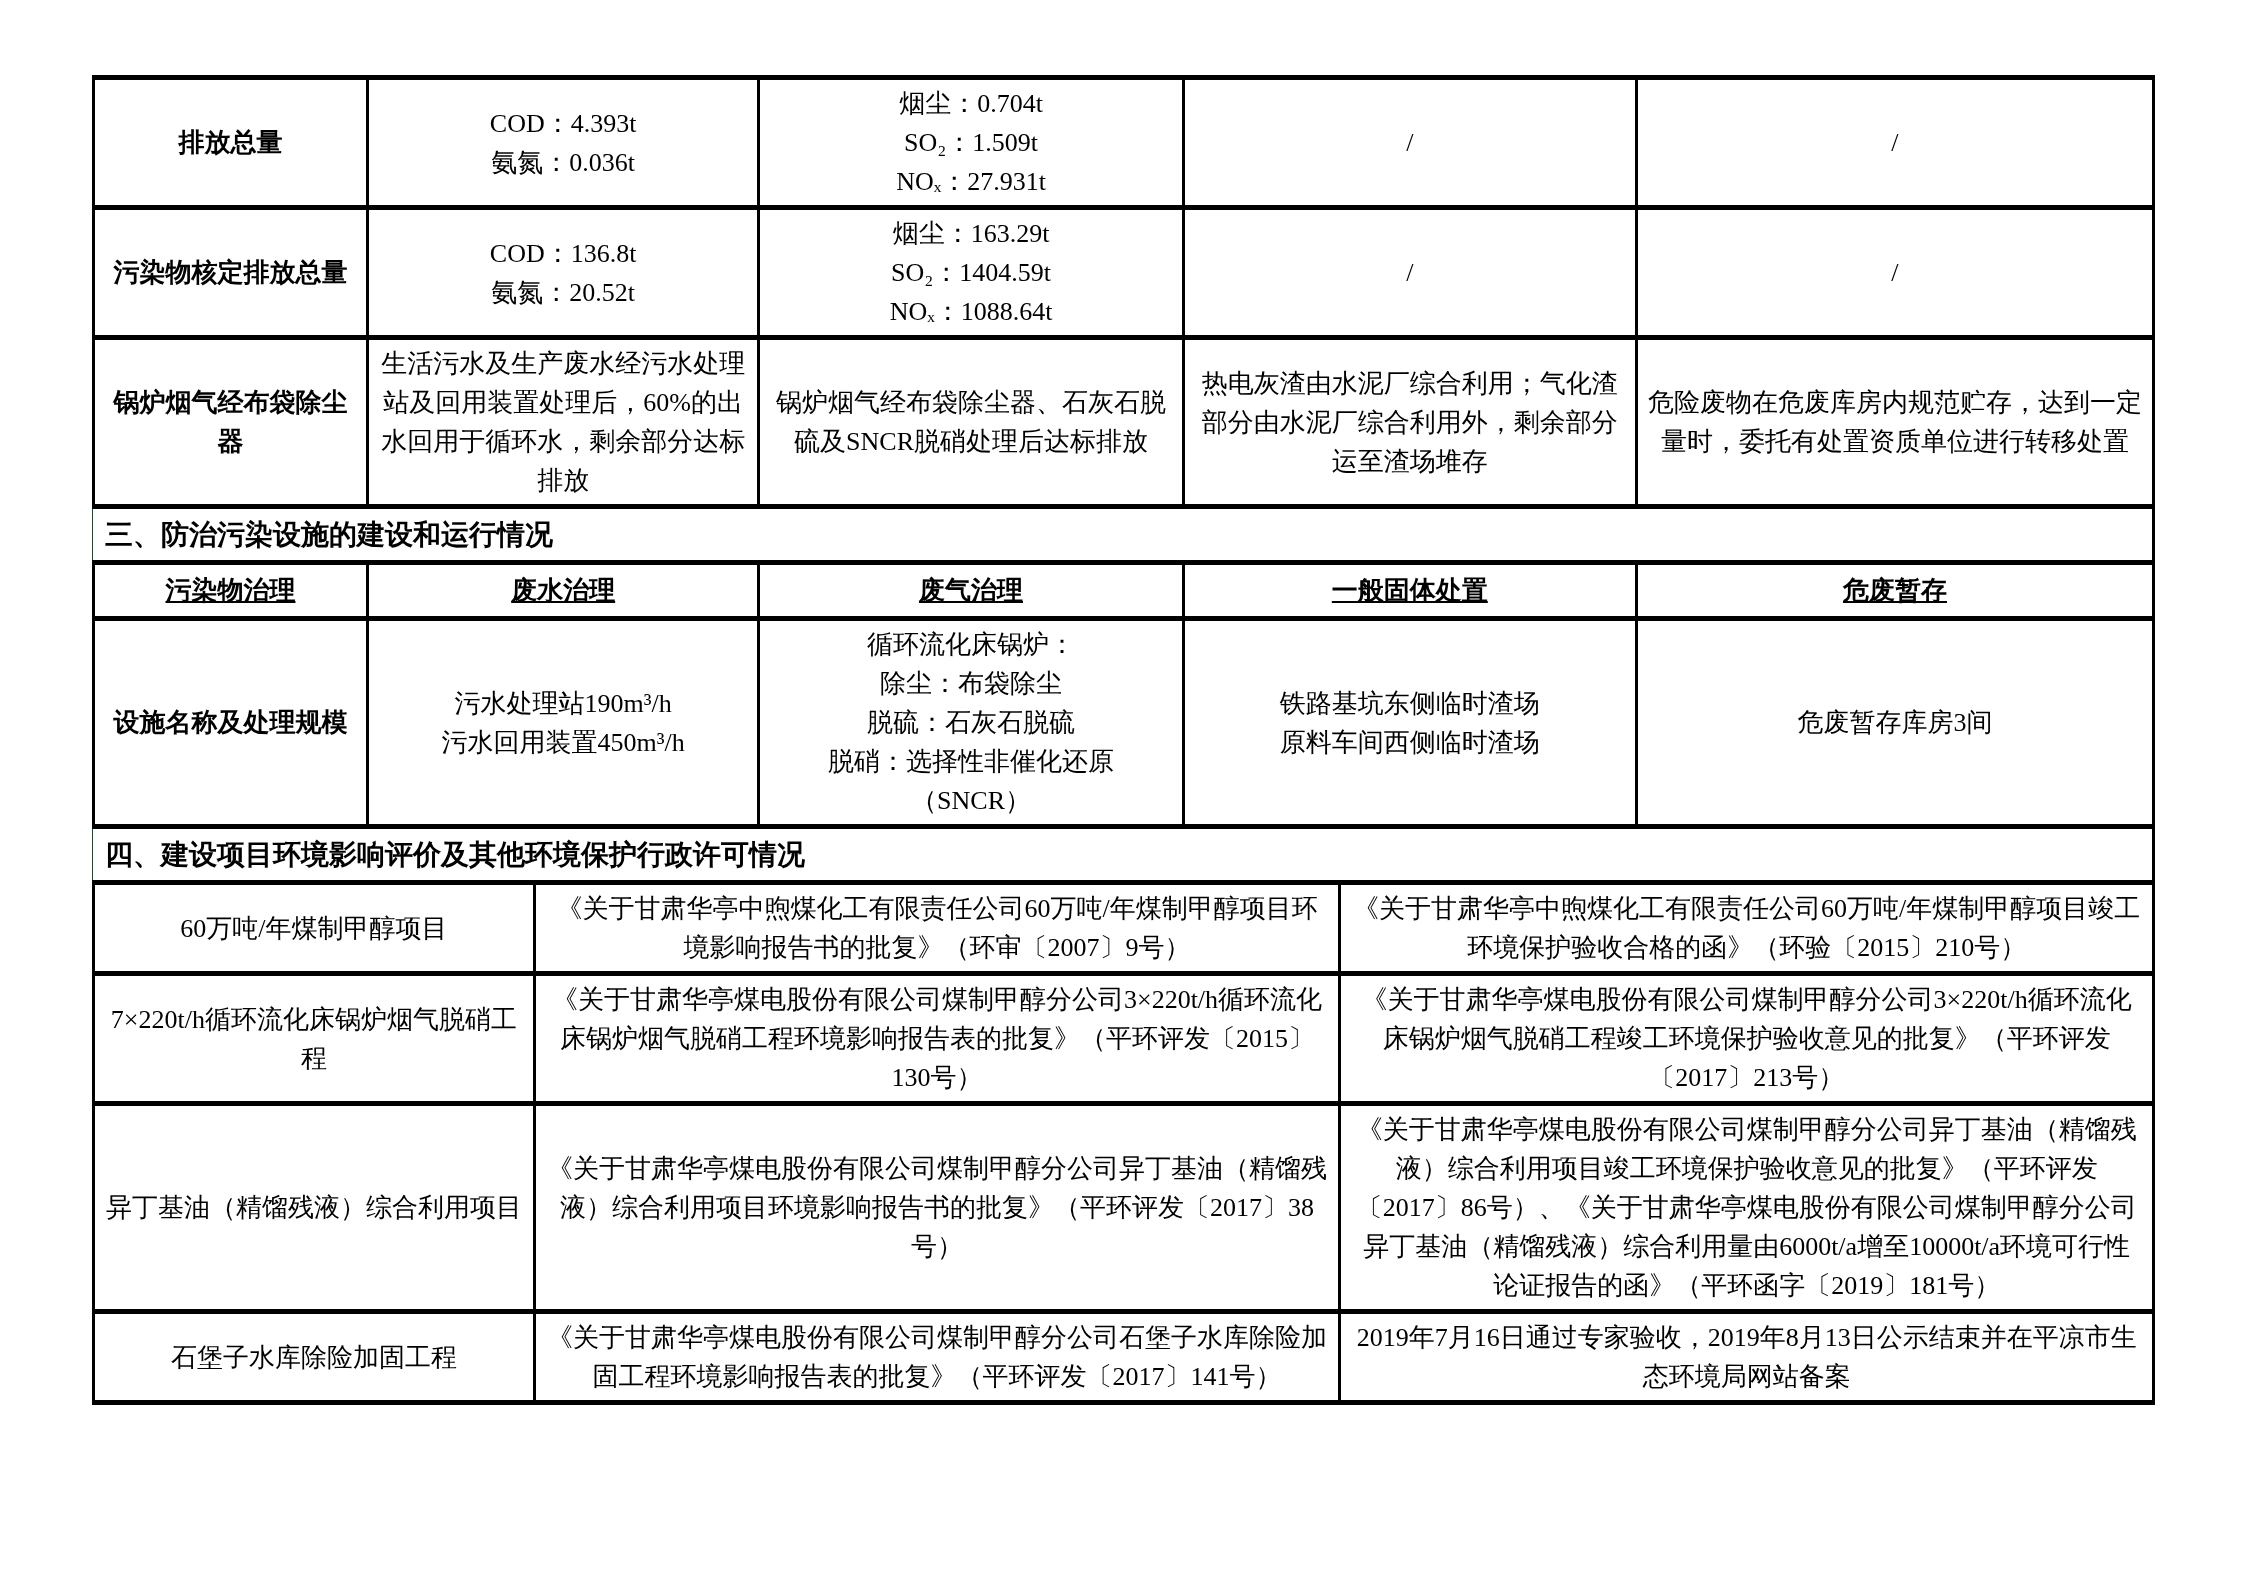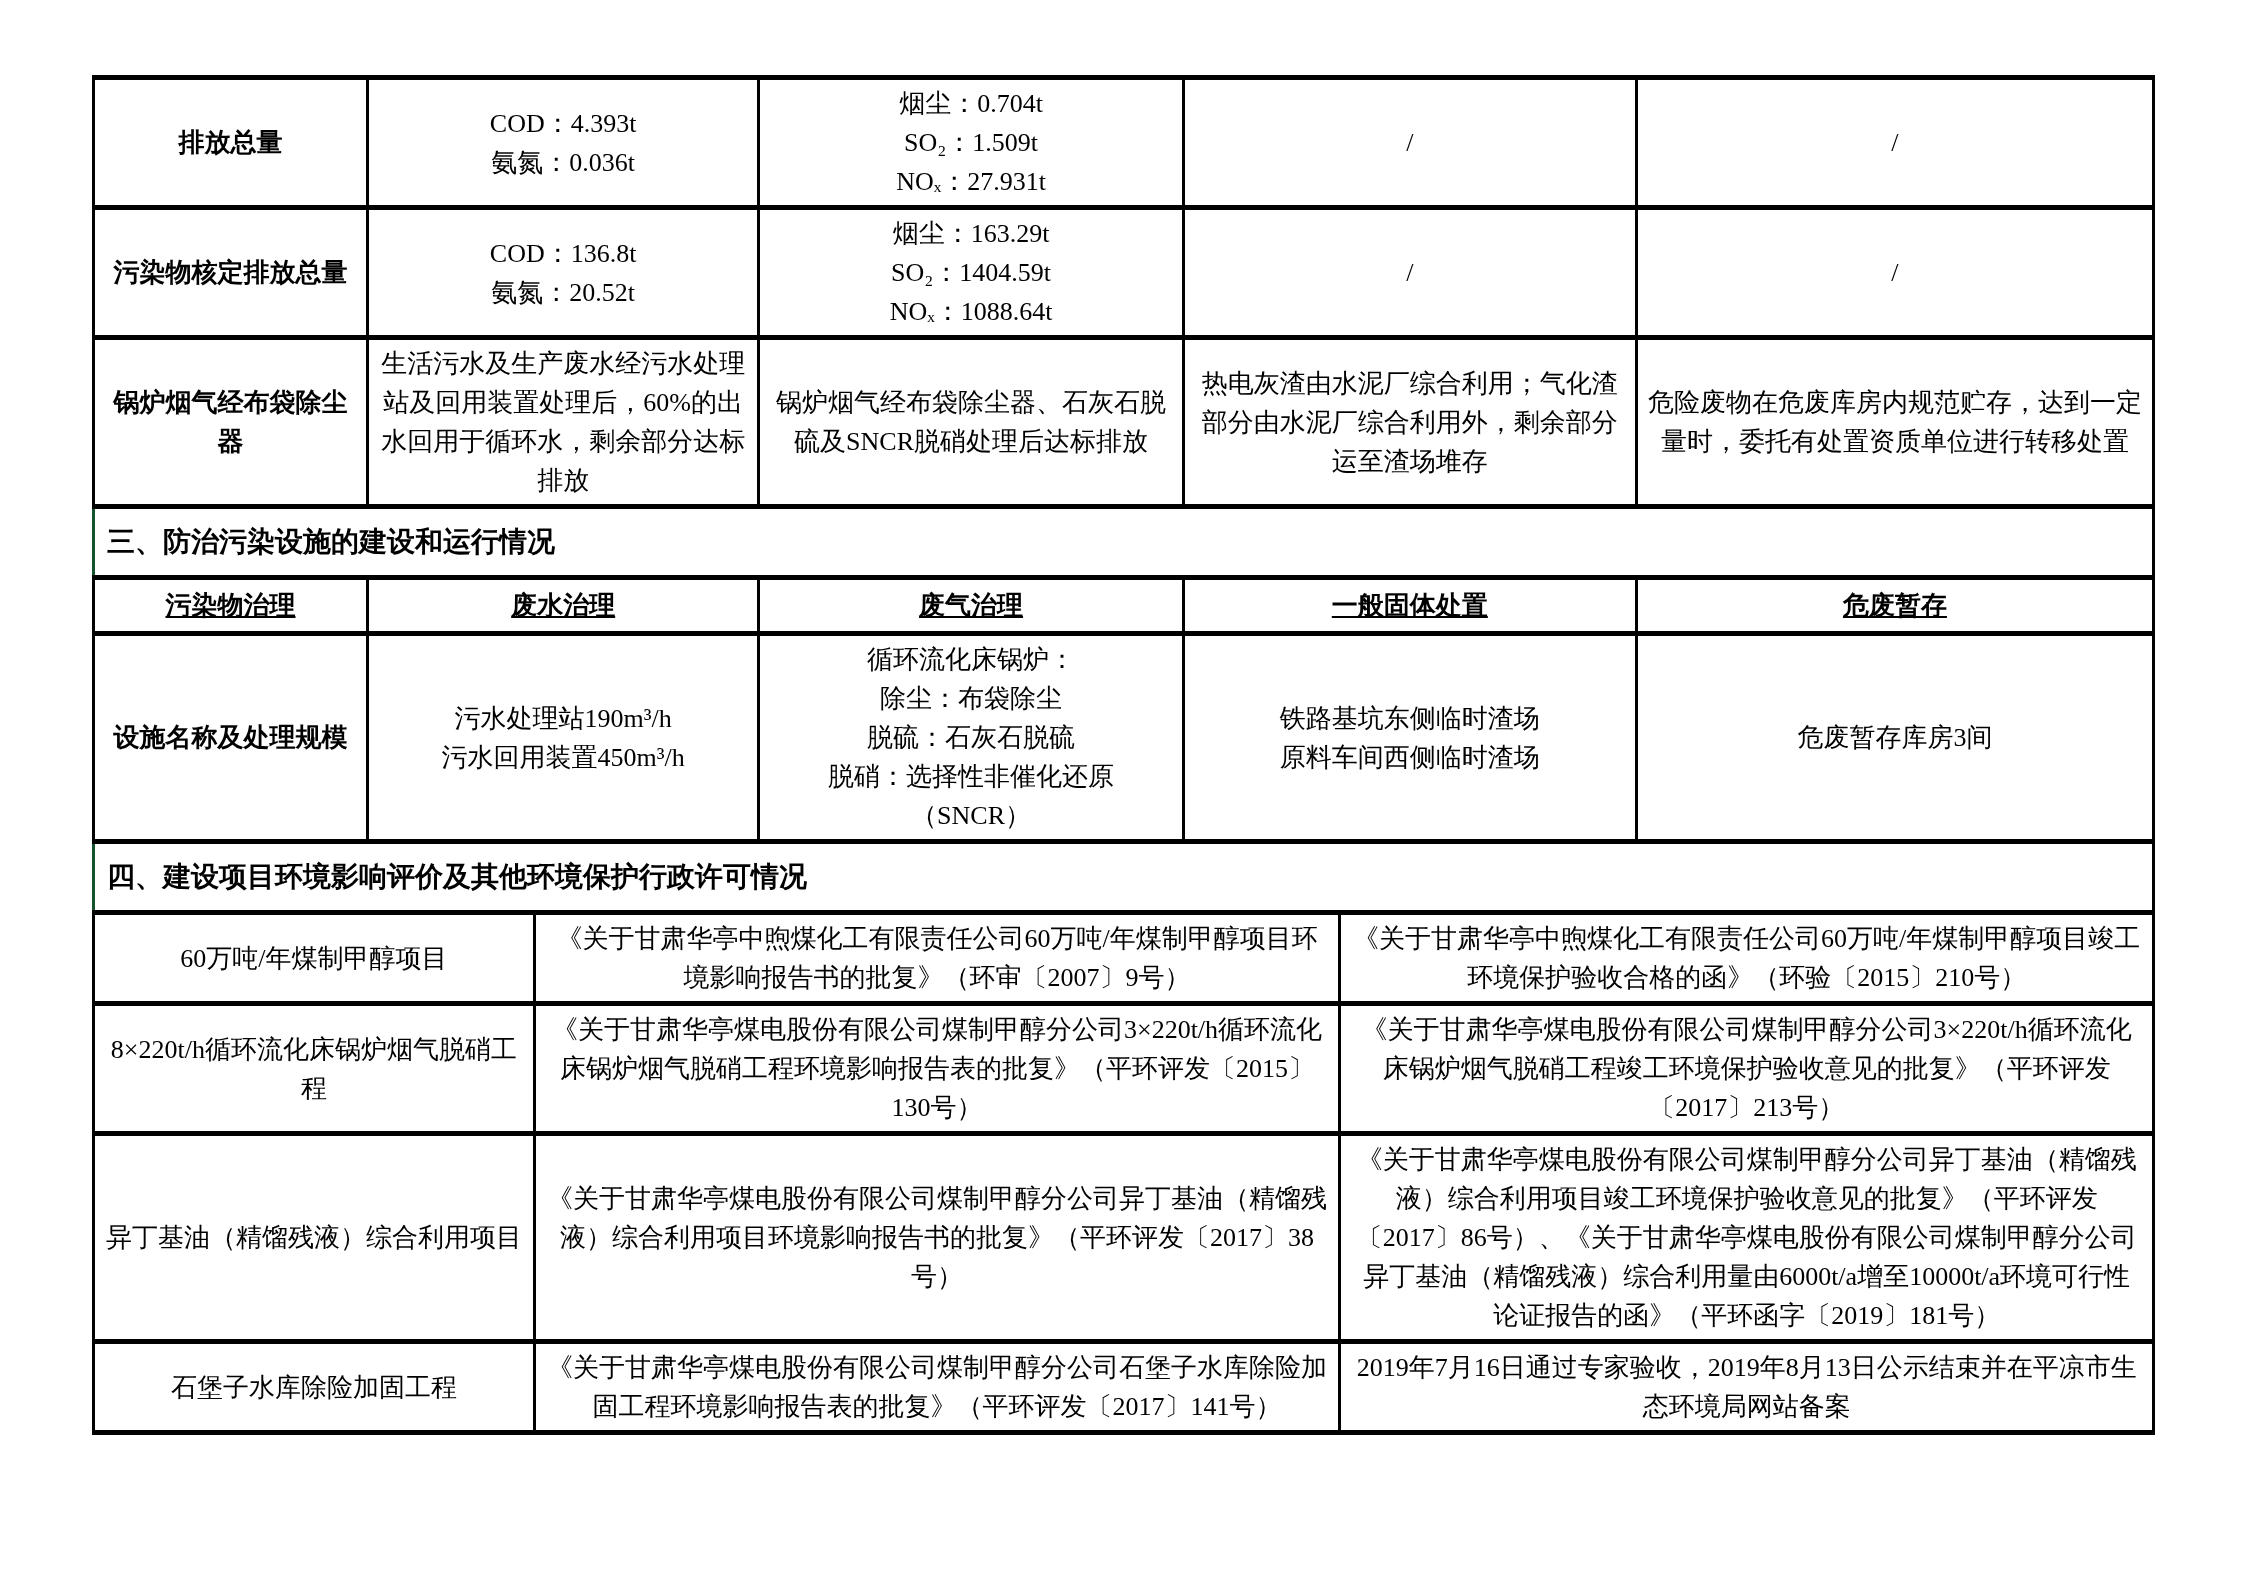--- a/index.html
+++ b/index.html
@@ -33,22 +33,22 @@
 
   
   tr.h103 { height:103px; } tr.h55 { height:55px; } tr.h74 { height:74px; }
   tr.h102 { height:102px; } tr.h104 { height:104px; }
   tr.h56 { height:56px;text-decoration:underline; } tr.h150 { height:150px; } tr.h49 { height:49px; }
   tr.h45 { height:45px; } tr.h78 { height:78px; } tr.h85 { height:85px; }
   tr.h160 { height:160px; } tr.h68 { height:68px; }
 
   .section-title {
     box-sizing:border-box;
-    border-left:3px solid #14532d; border-right:3px solid #000;
-    height:66px;
+    border-left:1px solid #14532d; border-right:3px solid #000;
+    height:51px;
     display:flex; align-items:center;
     font-weight:bold; font-size:28px;
     padding-left:12px;
   }
 </style>
 </head>
 <body>
 
 <div class="page">
   <div class="content">
@@ -165,21 +165,21 @@
           <col class="c2">
           <col class="c3">
         </colgroup>
       <tbody>
       <tr class="h78">
         <td>60万吨/年煤制甲醇项目</td>
         <td>《关于甘肃华亭中煦煤化工有限责任公司60万吨/年煤制甲醇项目环境影响报告书的批复》（环审〔2007〕9号）</td>
         <td>《关于甘肃华亭中煦煤化工有限责任公司60万吨/年煤制甲醇项目竣工环境保护验收合格的函》（环验〔2015〕210号）</td>
       </tr>
       <tr class="h85">
-        <td>8×220t/h循环流化床锅炉烟气脱硝工程</td>
+        <td>7×220t/h循环流化床锅炉烟气脱硝工程</td>
         <td>《关于甘肃华亭煤电股份有限公司煤制甲醇分公司3×220t/h循环流化床锅炉烟气脱硝工程环境影响报告表的批复》（平环评发〔2015〕130号）</td>
         <td>《关于甘肃华亭煤电股份有限公司煤制甲醇分公司3×220t/h循环流化床锅炉烟气脱硝工程竣工环境保护验收意见的批复》（平环评发〔2017〕213号）</td>
       </tr>
       <tr class="h160">
         <td>异丁基油（精馏残液）综合利用项目</td>
         <td>《关于甘肃华亭煤电股份有限公司煤制甲醇分公司异丁基油（精馏残液）综合利用项目环境影响报告书的批复》（平环评发〔2017〕38号）</td>
         <td>《关于甘肃华亭煤电股份有限公司煤制甲醇分公司异丁基油（精馏残液）综合利用项目竣工环境保护验收意见的批复》（平环评发〔2017〕86号）、《关于甘肃华亭煤电股份有限公司煤制甲醇分公司异丁基油（精馏残液）综合利用量由6000t/a增至10000t/a环境可行性论证报告的函》（平环函字〔2019〕181号）</td>
       </tr>
       <tr class="h68">
         <td>石堡子水库除险加固工程</td>

